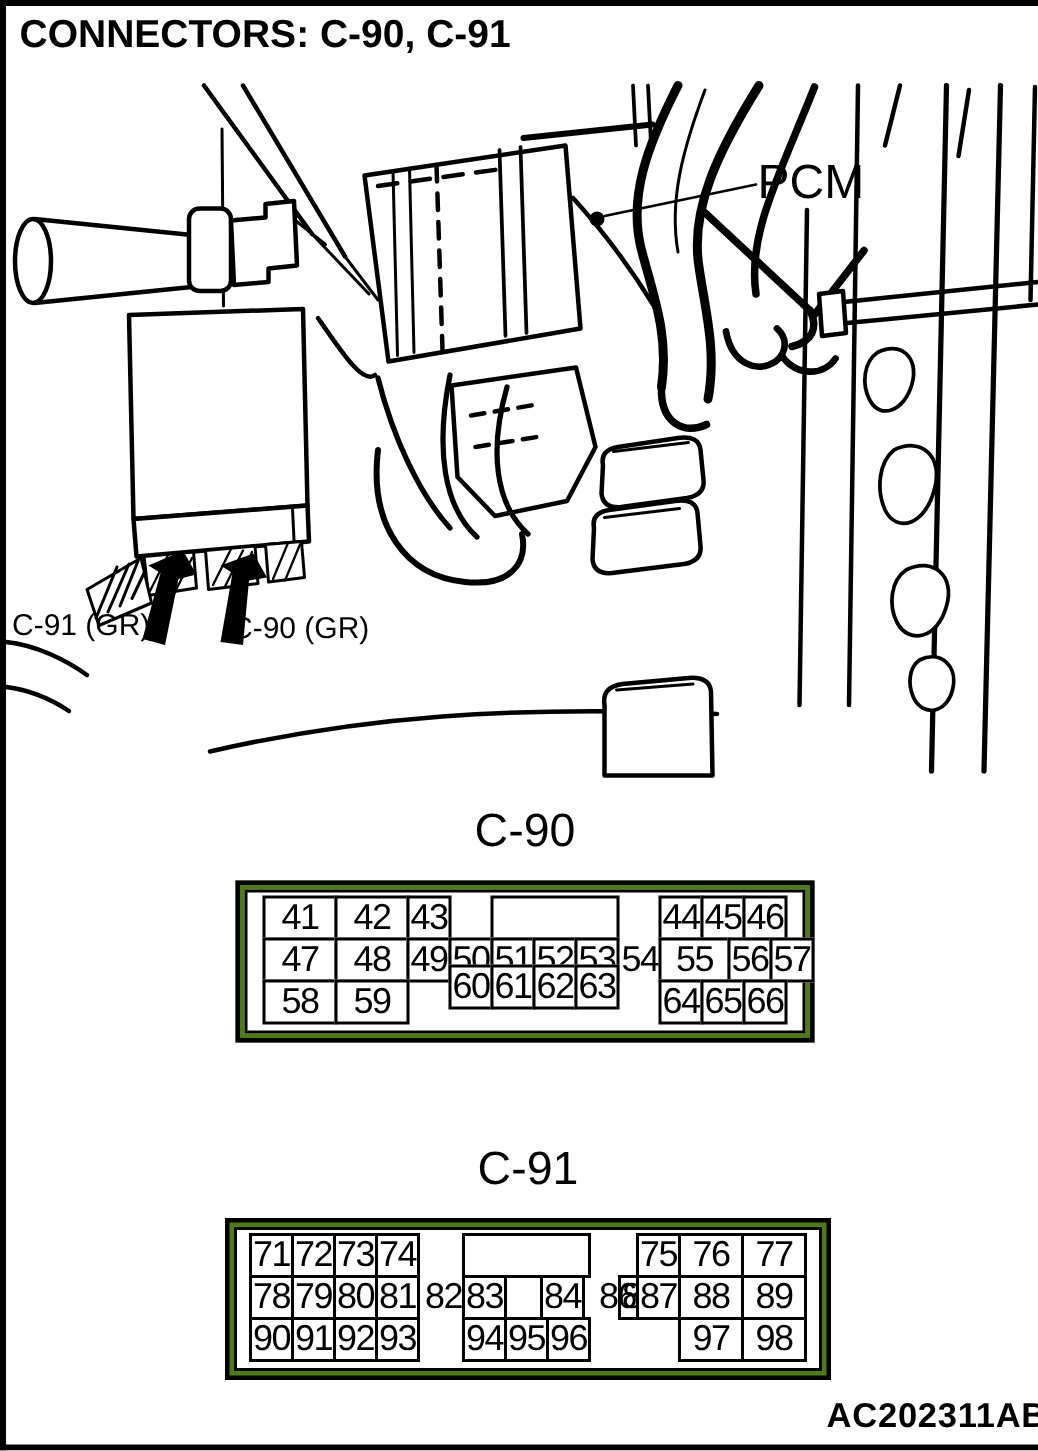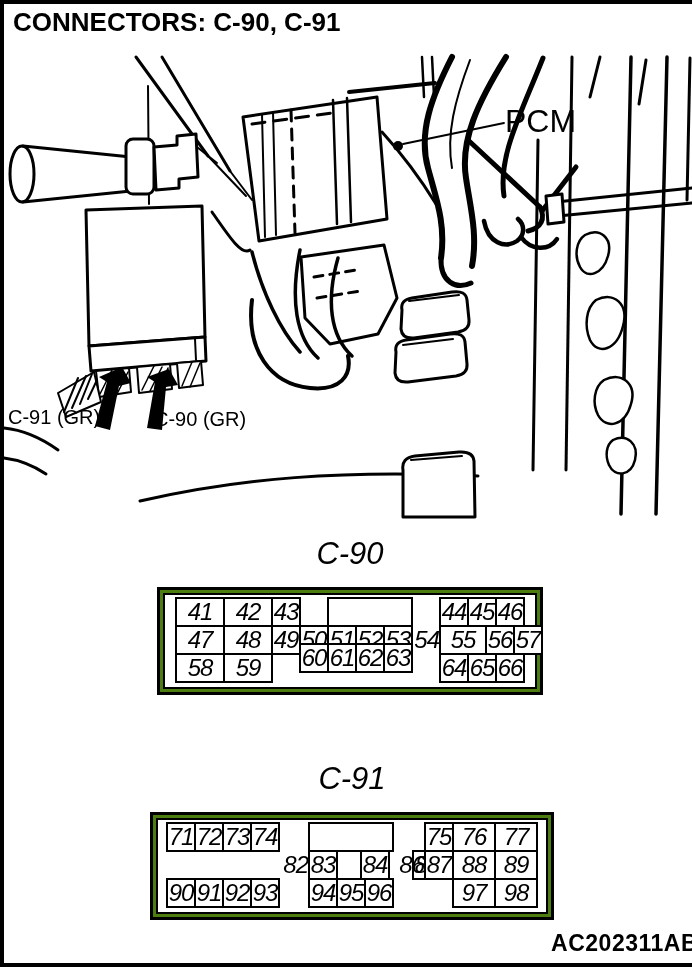--- a/index.html
+++ b/index.html
@@ -14,21 +14,21 @@
   }
   .page-title{
     position:absolute;left:13px;top:7px;
     font-size:26px;font-weight:bold;letter-spacing:0px;white-space:nowrap;
   }
   svg.illu{position:absolute;left:0;top:0;}
   .illu-label{position:absolute;font-size:20px;white-space:nowrap;}
   #pcm-label{left:505px;top:103px;font-size:32px;}
   #label-c91{left:8px;top:406px;}
   #label-c90{left:154px;top:408px;}
-  .conn{position:absolute;font-style:italic;}
+  .conn{position:absolute;}
   .conn-title{
     text-align:center;font-size:31px;height:36px;margin-bottom:15px;white-space:nowrap;
   }
   .conn-outer{border:3px solid #000;padding:3px;background:#4d7c0f;display:inline-block;}
   .conn-inner{position:relative;border:2px solid #000;background:#fff;}
   .f-block{position:absolute;display:flex;}
   .f-cell{
     box-sizing:border-box;border:2px solid #000;height:30px;background:#fff;
     display:flex;align-items:center;justify-content:center;
     font-size:24px;letter-spacing:-1px;
@@ -230,20 +230,26 @@
           <div class="f-cell" style="width: 30px;">74</div>
         </div>
         <div class="f-block" style="left: 150px; top: 2px;">
           <div class="f-cell" style="width: 86px;"></div>
         </div>
         <div class="f-block" style="left: 266px; top: 2px;">
           <div class="f-cell" style="width: 30px;">75</div>
           <div class="f-cell" style="width: 44px;">76</div>
           <div class="f-cell" style="width: 44px;">77</div>
         </div>
+        <div class="f-block" style="left: 8px; top: 30px;">
+          <div class="f-cell" style="width: 30px;">78</div>
+          <div class="f-cell" style="width: 30px;">79</div>
+          <div class="f-cell" style="width: 30px;">80</div>
+          <div class="f-cell" style="width: 30px;">81</div>
+        </div>
         <div class="f-free" style="left: 122px; top: 30px; width: 28px;">82</div>
         <div class="f-block" style="left: 150px; top: 30px; gap: 24px;">
           <div class="f-cell" style="width: 30px;">83</div>
           <div class="f-cell" style="width: 30px;">84</div>
           <div class="f-cell" style="width: 30px;">85</div>
         </div>
         <div class="f-free" style="left: 236px; top: 30px; width: 30px;">86</div>
         <div class="f-block" style="left: 266px; top: 30px;">
           <div class="f-cell" style="width: 30px;">87</div>
           <div class="f-cell" style="width: 44px;">88</div>

